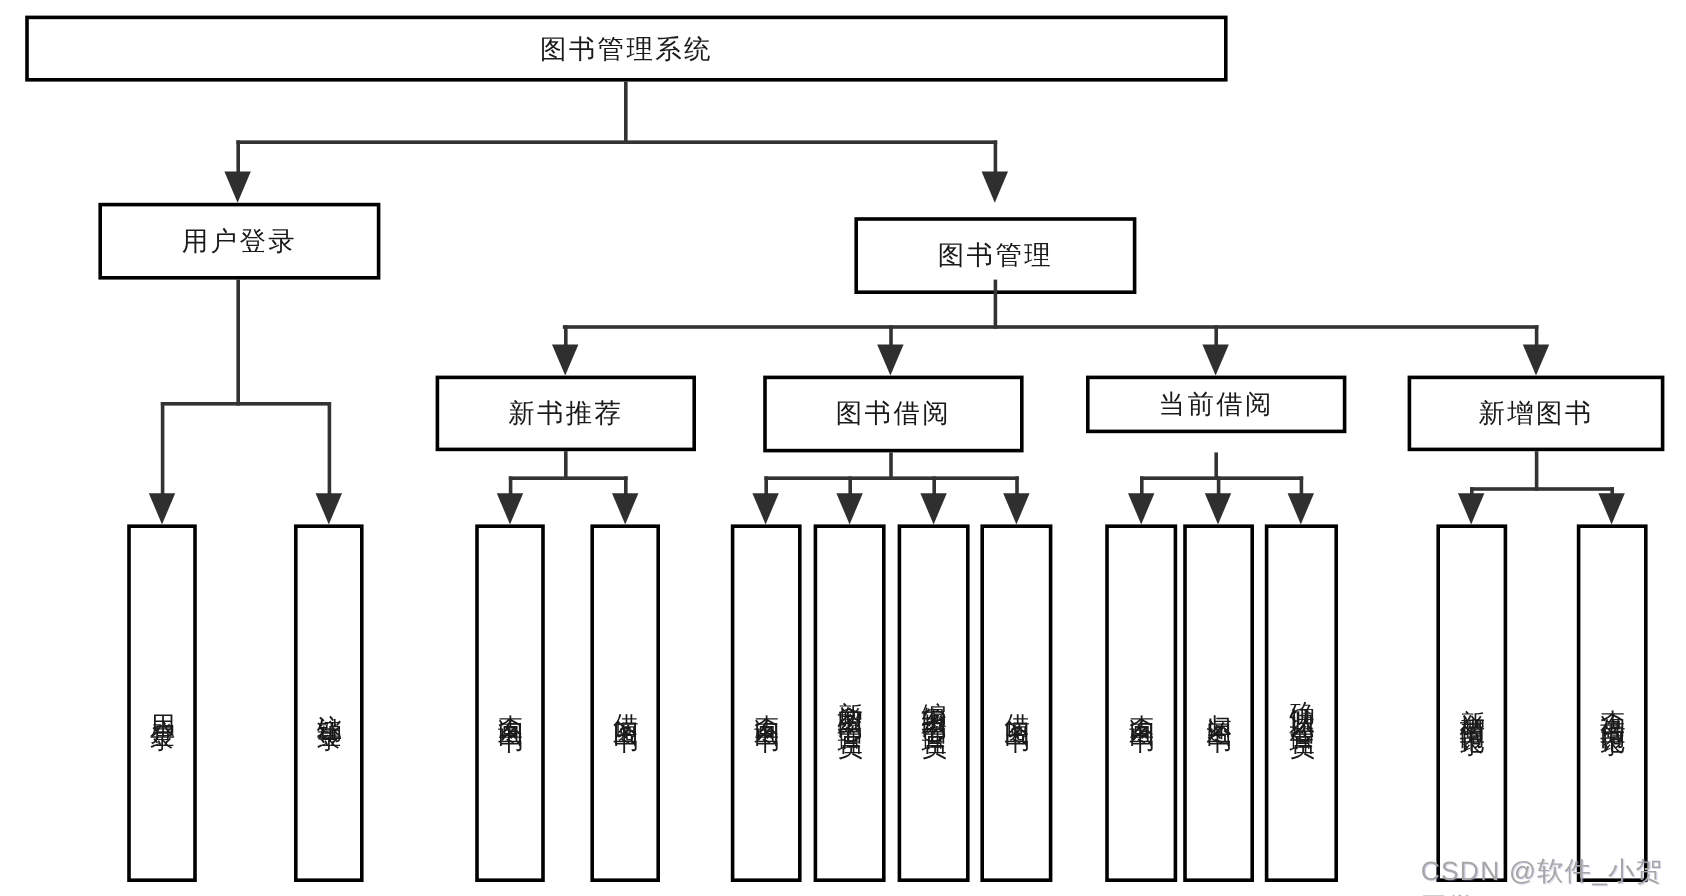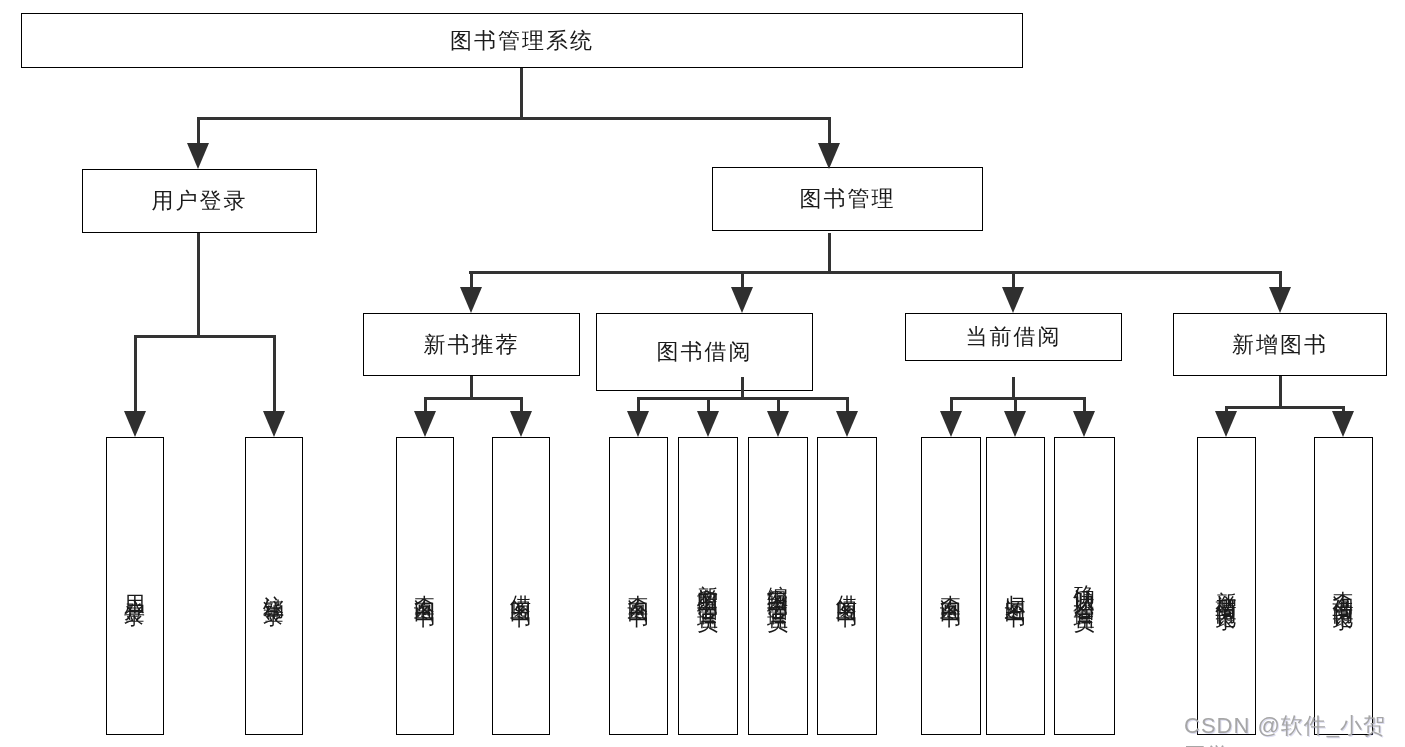--- a/index.html
+++ b/index.html
@@ -3,21 +3,21 @@
 <meta charset="utf-8">
 <style>
   html,body{margin:0;padding:0;}
   body{
     width:1405px;height:747px;position:relative;background:#ffffff;
     font-family:"Liberation Sans","DejaVu Sans",sans-serif;
     overflow:hidden;
   }
   .node{
     position:absolute;box-sizing:border-box;
-    border:1px solid #000000;background:#ffffff;
+    border:3px solid #000000;background:#ffffff;
     display:flex;align-items:center;justify-content:center;
     color:#1a1a1a;font-size:22px;letter-spacing:2px;
   }
   .leaf span{
     writing-mode:vertical-rl;
     letter-spacing:4px;
     line-height:1.0;
     font-size:21px;
   }
   .h-line{position:absolute;height:3px;background:#333333;}
@@ -37,28 +37,28 @@
 </head>
 <body>
 
 <div class="node" style="left:21px;top:13px;width:1002px;height:55px">
   <span>图书管理系统</span>
 </div>
 
 <div class="node" style="left:82px;top:169px;width:235px;height:64px">
   <span>用户登录</span>
 </div>
-<div class="node" style="left:712px;top:167px;width:271px;height:64px">
+<div class="node" style="left:712px;top:181px;width:235px;height:64px">
   <span>图书管理</span>
 </div>
 
 <div class="node" style="left:363px;top:313px;width:217px;height:63px">
   <span>新书推荐</span>
 </div>
-<div class="node" style="left:596px;top:313px;width:217px;height:78px">
+<div class="node" style="left:636px;top:313px;width:217px;height:64px">
   <span>图书借阅</span>
 </div>
 <div class="node" style="left:905px;top:313px;width:217px;height:48px">
   <span>当前借阅</span>
 </div>
 <div class="node" style="left:1173px;top:313px;width:214px;height:63px">
   <span>新增图书</span>
 </div>
 
 <div class="node leaf" style="left:106px;top:437px;width:58px;height:298px">

